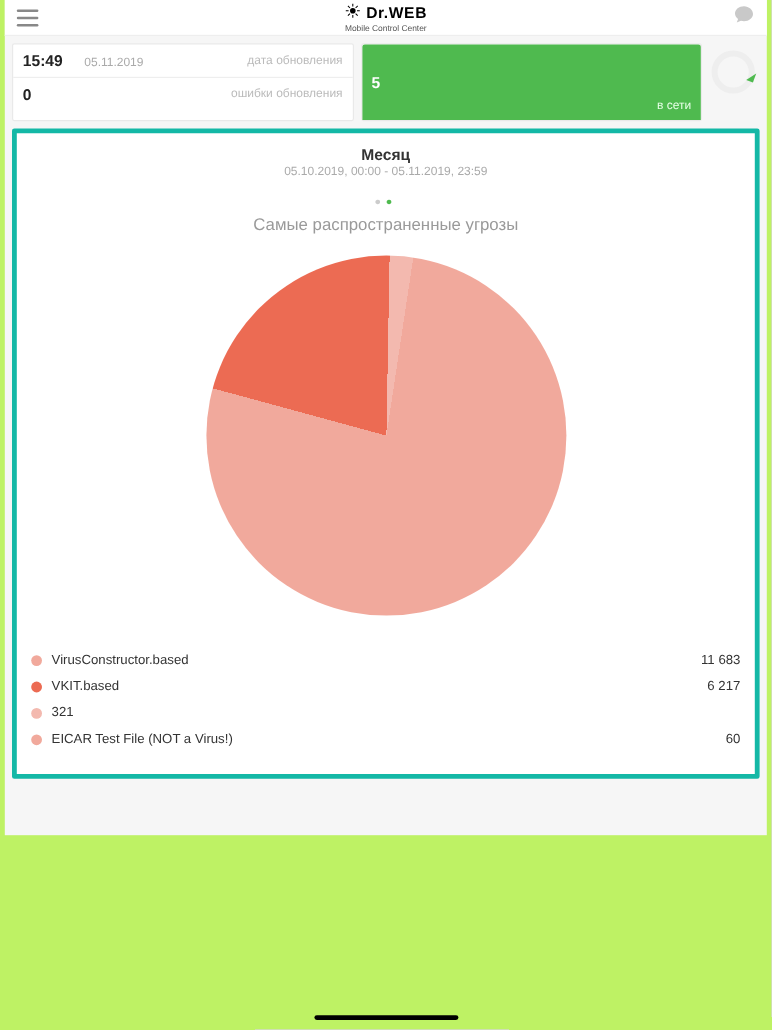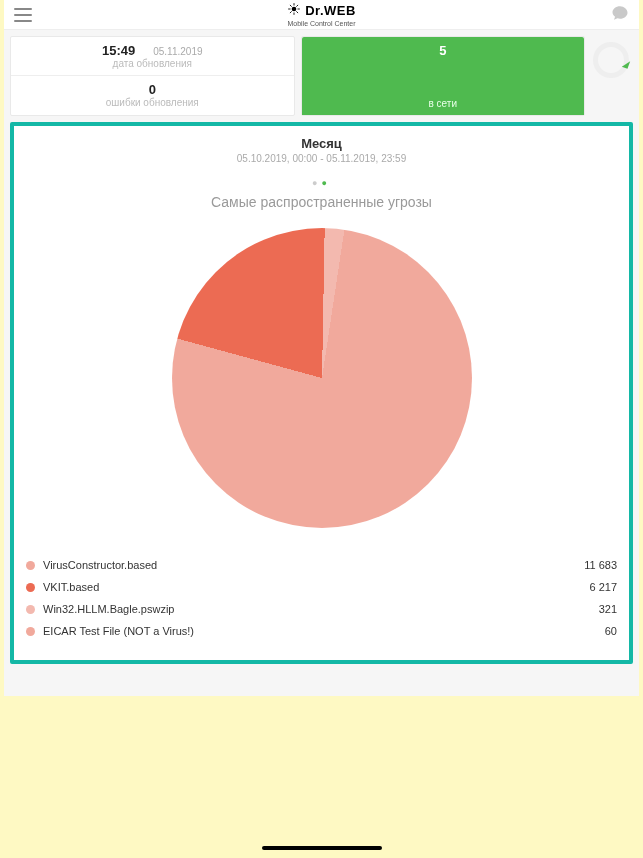--- a/index.html
+++ b/index.html
@@ -1,32 +1,32 @@
 <!DOCTYPE html>
 <html><head>
 <meta charset="utf-8">
 <style>
   * { box-sizing: border-box; margin: 0; padding: 0; }
   html, body { width: 643px; height: 858px; font-family: -apple-system, Helvetica, Arial, sans-serif; background: #d0d0d0; overflow: hidden; }
-  .device { width: 643px; height: 858px; background: #fef9c3; position: relative; }
+  .device { width: 643px; height: 858px; background: #bef264; position: relative; }
   .app { width: 635px; height: 696px; margin: 0 auto; background: #f6f6f6; position: relative; }
   .topbar { height: 30px; display: flex; align-items: center; justify-content: space-between; padding: 0 10px; background: #fff; border-bottom: 1px solid #eee; }
   .hamburger { width: 18px; height: 14px; display: flex; flex-direction: column; justify-content: space-between; cursor: pointer; }
   .hamburger span { display: block; height: 2px; background: #888; border-radius: 1px; }
   .brand { display: flex; flex-direction: column; align-items: center; line-height: 1; }
   .brand-row { display: flex; align-items: center; gap: 4px; }
   .brand-name { font-weight: 800; font-size: 13px; letter-spacing: .5px; }
   .brand-sub { font-size: 7px; color: #555; margin-top: 1px; }
   .chat-icon svg { width: 18px; height: 18px; fill: #c9c9c9; }
   .spider svg { width: 14px; height: 14px; fill: #000; }
 
   .stats { display: flex; gap: 6px; padding: 6px; }
   .stats-left, .stats-mid { flex: 1; background: #fff; border: 1px solid #e9e9e9; border-radius: 2px; }
   .stats-left { display: flex; flex-direction: column; }
-  .cell { display: flex; align-items: center; justify-content: space-between; padding: 6px 8px; flex-direction: column; }
+  .cell { display: flex; align-items: center; justify-content: space-between; padding: 6px 8px; }
   .cell + .cell { border-top: 1px solid #eee; }
   .cell-left { display: flex; align-items: baseline; gap: 6px; }
   .cell-val { font-size: 13px; font-weight: 600; color: #222; }
   .cell-sub { font-size: 10px; color: #aaa; margin-left: 12px; }
   .cell-lbl { font-size: 10px; color: #bbb; }
   .cell.green { background: #4fba4f; color: #fff; border-radius: 2px 2px 0 0; }
   .cell.green .cell-val { color: #fff; }
   .cell.green .cell-lbl { color: #e8ffe8; margin-top: 40px; }
   .stats-mid { display: flex; flex-direction: column; position: relative; }
   .stats-gauge { width: 40px; height: 40px; position: relative; margin: 4px 2px 0 0; }
@@ -125,21 +125,20 @@
             <span class="legend-name">VirusConstructor.based</span>
             <span class="legend-val">11 683</span>
           </div>
           <div class="legend-row">
             <span class="legend-dot" style="background: rgb(236, 107, 83);"></span>
             <span class="legend-name">VKIT.based</span>
             <span class="legend-val">6 217</span>
           </div>
           <div class="legend-row">
             <span class="legend-dot" style="background: rgb(243, 185, 175);"></span>
-            <span class="legend-name">Win32.HLLM.Bagle.pswzip</span>
             <span class="legend-val">321</span>
           </div>
           <div class="legend-row">
             <span class="legend-dot" style="background: rgb(241, 169, 156);"></span>
             <span class="legend-name">EICAR Test File (NOT a Virus!)</span>
             <span class="legend-val">60</span>
           </div>
         </div>
     </div>
 

